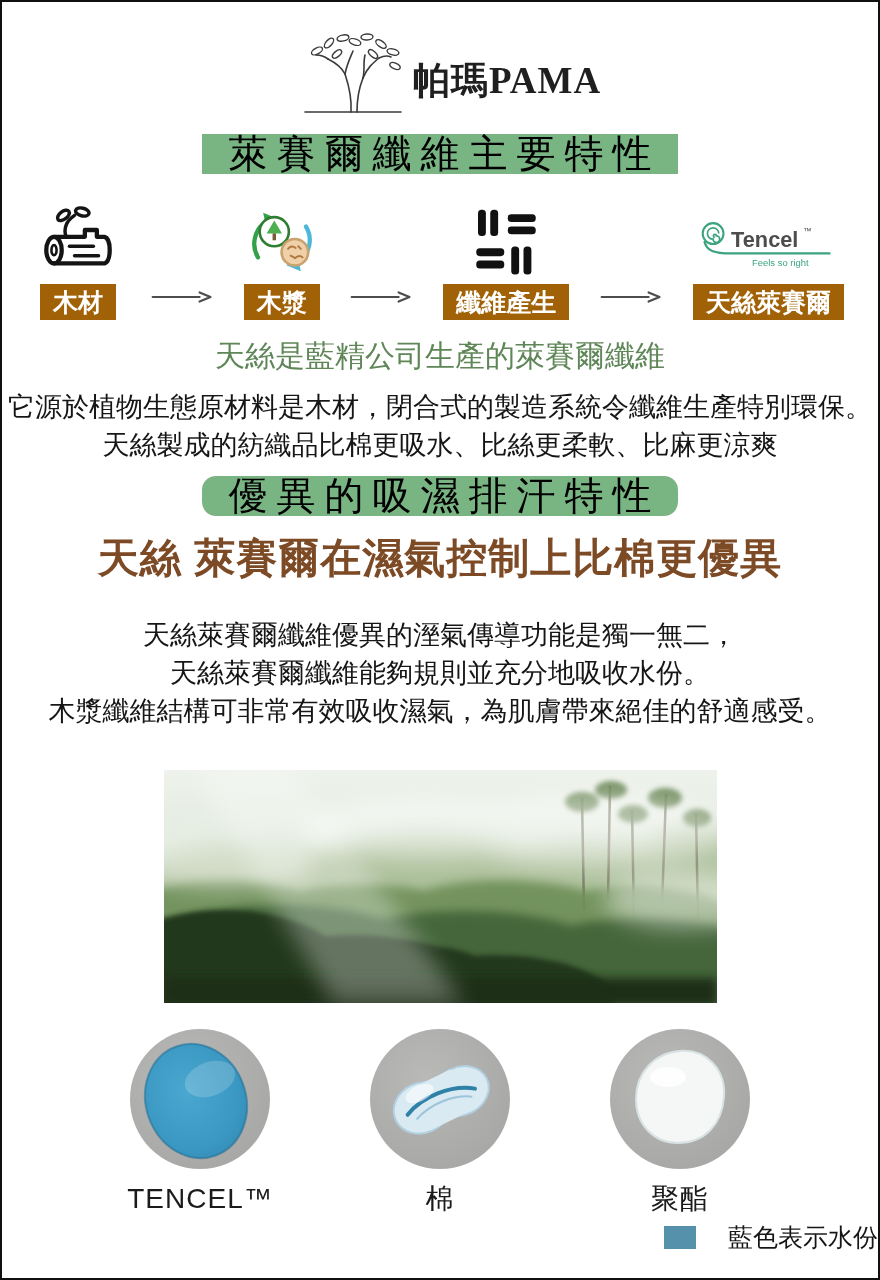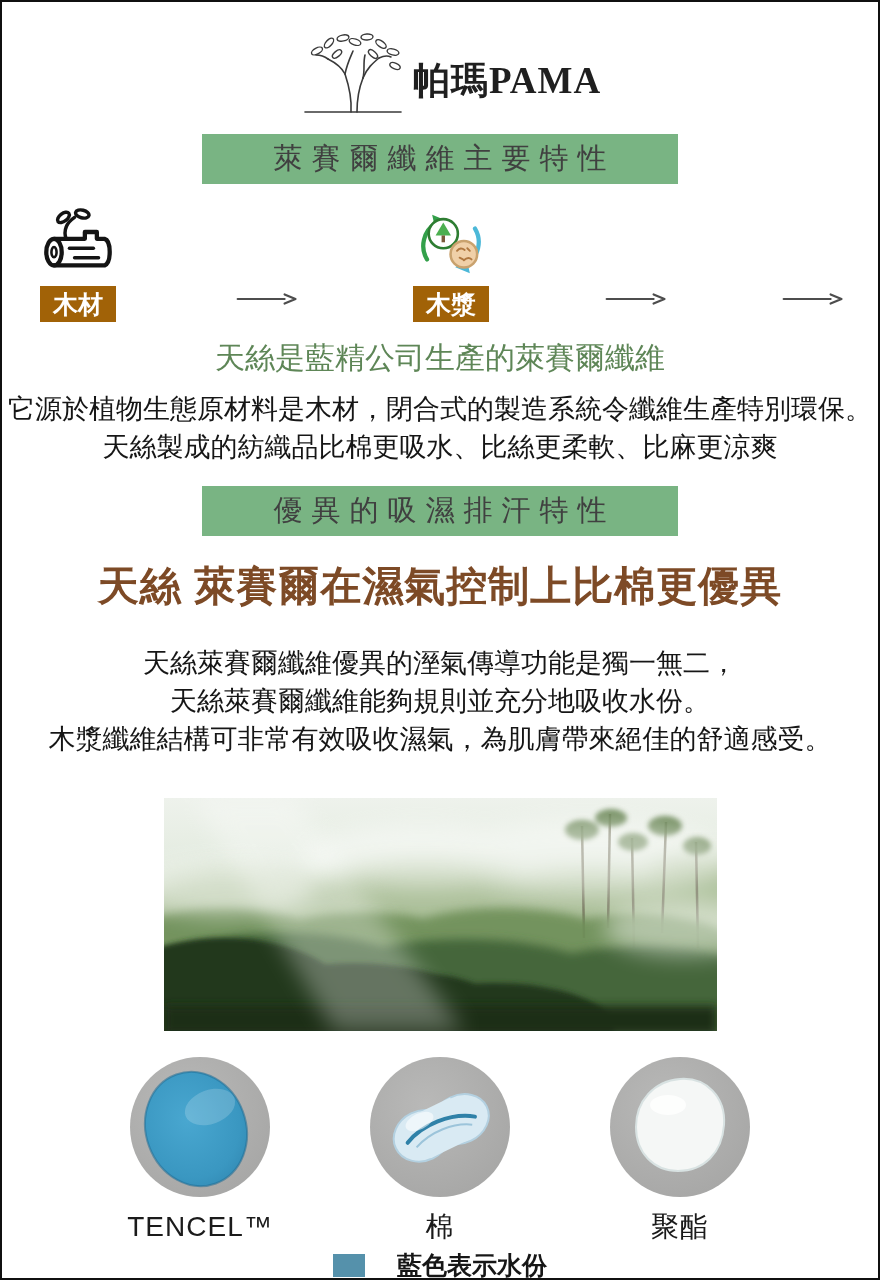--- a/index.html
+++ b/index.html
@@ -6,45 +6,45 @@
   .page {
     width:880px; height:1280px; box-sizing:border-box;
     border:2px solid #101010; background:#ffffff;
     font-family:"Liberation Sans", sans-serif;
     overflow:hidden;
   }
   
   .brand-header { display:flex; align-items:flex-end; justify-content:center; margin-top:30px; height:88px;padding-left:24px; }
   .brand-title { font-family:"Liberation Serif", serif; font-weight:bold; font-size:37px; color:#1f1f1f; margin-left:6px; padding-bottom:14px; letter-spacing:1px; }
   
-  .banner { width:476px; height:50px; margin:0 auto; background:#79b483; color:#404040;
+  .banner { width:476px; height:40px; margin:0 auto; background:#79b483; color:#000000;
     display:flex; align-items:center; justify-content:center;
-    font-size:29px; letter-spacing:9px; text-indent:9px; font-weight:500; }
+    font-size:39px; letter-spacing:9px; text-indent:9px; font-weight:500; }
   .banner.first { margin-top:14px; }
-  .banner.second { margin-top:20px; }
+  .banner.second { margin-top:12px;border-radius:14px; }
   
   .flow-row { margin:24px auto 0; width:808px; display:flex; align-items:flex-end; justify-content:space-between; }
   .flow-stage { display:flex; flex-direction:column; align-items:center; }
   .flow-icon { height:72px; display:flex; align-items:flex-end; justify-content:center; }
   .label-box { margin-top:6px; background:#a16207; color:#ffffff; font-weight:bold; font-size:25px; line-height:36px; padding:0 13px; white-space:nowrap; }
   .flow-arrow { align-self:flex-end; margin-bottom:11px; }
   
   .subtitle-green { margin-top:16px; text-align:center; color:#5e8657; font-size:30px; line-height:40px; }
   .para { text-align:center; color:#161616; font-size:27px; line-height:38px; }
   .para.intro { margin-top:12px; }
   .para.moisture { margin-top:32px; }
-  .headline-brown { margin-top:24px; text-align:center; color:#7d4a26; font-weight:bold; font-size:41px; line-height:52px; letter-spacing:1px; }
+  .headline-brown { margin-top:16px; text-align:center; color:#7d4a26; font-weight:bold; font-size:41px; line-height:52px; letter-spacing:1px; }
   
   .forest-wrap { margin:40px auto 0; width:553px; height:233px; overflow:hidden; }
   
   .compare-row { margin:26px auto 0; width:680px; display:flex; justify-content:space-between; }
   .compare-item { display:flex; flex-direction:column; align-items:center; width:200px; }
   .compare-label { margin-top:12px; font-size:28px; color:#1b1b1b; line-height:28px; letter-spacing:1px; }
   
-  .legend-row { margin-top:8px; display:flex; align-items:center; justify-content:center; gap:32px;font-weight:bold; }
+  .legend-row { margin-top:8px; display:flex; align-items:center; justify-content:flex-end; gap:32px; }
   .legend-swatch { width:32px; height:23px; background:#5591ab; }
   .legend-text { font-size:25px; color:#161616; }
 </style>
 </head>
 <body>
 
 <div class="page">
 
   <div class="brand-header">
     <span>
@@ -126,28 +126,56 @@
       <div class="label-box">木漿</div>
     </div>
 
     <span class="flow-arrow">
       <svg width="62" height="16" viewBox="0 0 74 16" fill="none" stroke="#4d4d4d" stroke-width="2.6" stroke-linecap="round" stroke-linejoin="round">
         <path d="M2,8 H58"></path>
           <path d="M58,2.5 L71,8 L58,13.5"></path>
       </svg>
     </span>
 
+    <div class="flow-stage">
+      <div class="flow-icon">
+        <svg width="70" height="70" viewBox="0 0 80 80" fill="#111111">
+          <rect x="8" y="2" width="9" height="30" rx="4"></rect>
+          <rect x="22" y="2" width="9" height="30" rx="4"></rect>
+          <rect x="42" y="7" width="32" height="9" rx="4"></rect>
+          <rect x="42" y="21" width="32" height="9" rx="4"></rect>
+          <rect x="6" y="46" width="32" height="9" rx="4"></rect>
+          <rect x="6" y="60" width="32" height="9" rx="4"></rect>
+          <rect x="46" y="44" width="9" height="32" rx="4"></rect>
+          <rect x="60" y="44" width="9" height="32" rx="4"></rect>
+        </svg>
+      </div>
+      <div class="label-box">纖維產生</div>
+    </div>
 
     <span class="flow-arrow">
       <svg width="62" height="16" viewBox="0 0 74 16" fill="none" stroke="#4d4d4d" stroke-width="2.6" stroke-linecap="round" stroke-linejoin="round">
         <path d="M2,8 H58"></path>
           <path d="M58,2.5 L71,8 L58,13.5"></path>
       </svg>
     </span>
 
+    <div class="flow-stage">
+      <div class="flow-icon" style="height:72px; padding-bottom:8px;">
+        <svg width="142" height="54" viewBox="0 0 150 54" fill="none">
+          <circle cx="17" cy="17" r="11" stroke="#3ba47e" stroke-width="2.2"></circle>
+          <path d="M23,17 a6,6 0 1 0 -6,6 a3.5,3.5 0 1 0 3.5,-3.5 a1.6,1.6 0 1 0 -1.6,1.6" stroke="#3ba47e" stroke-width="1.8"></path>
+          <path d="M8,26 C10,35 18,38 36,38 L140,38" stroke="#3ba47e" stroke-width="2.4" stroke-linecap="round"></path>
+          <text x="36" y="31" font-family="Liberation Sans, sans-serif" font-size="23" font-weight="bold" fill="#4d4d4d">Tencel</text>
+          <text x="112" y="17" font-family="Liberation Sans, sans-serif" font-size="9" fill="#4d4d4d">™</text>
+          <text x="88" y="51" font-family="Liberation Sans, sans-serif" font-size="10" fill="#3ba47e" text-anchor="middle">Feels so right</text>
+        </svg>
+      </div>
+      <div class="label-box">天絲萊賽爾</div>
+    </div>
 
   </div>
 
   <div class="subtitle-green">天絲是藍精公司生產的萊賽爾纖維</div>
 
   <div class="para intro">
     <div>它源於植物生態原材料是木材，閉合式的製造系統令纖維生產特別環保。</div>
     <div>天絲製成的紡織品比棉更吸水、比絲更柔軟、比麻更涼爽</div>
   </div>
 

